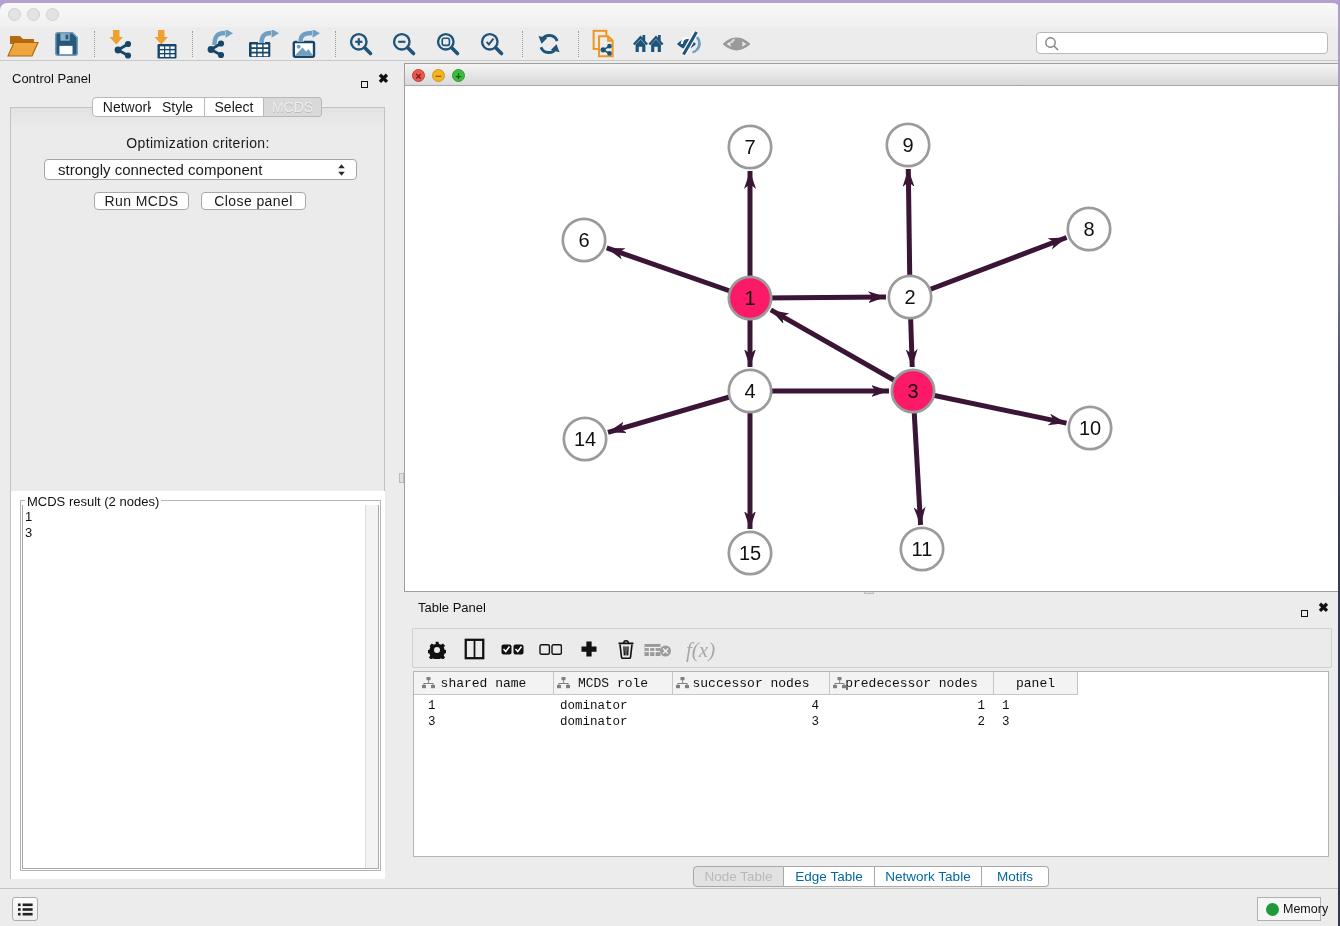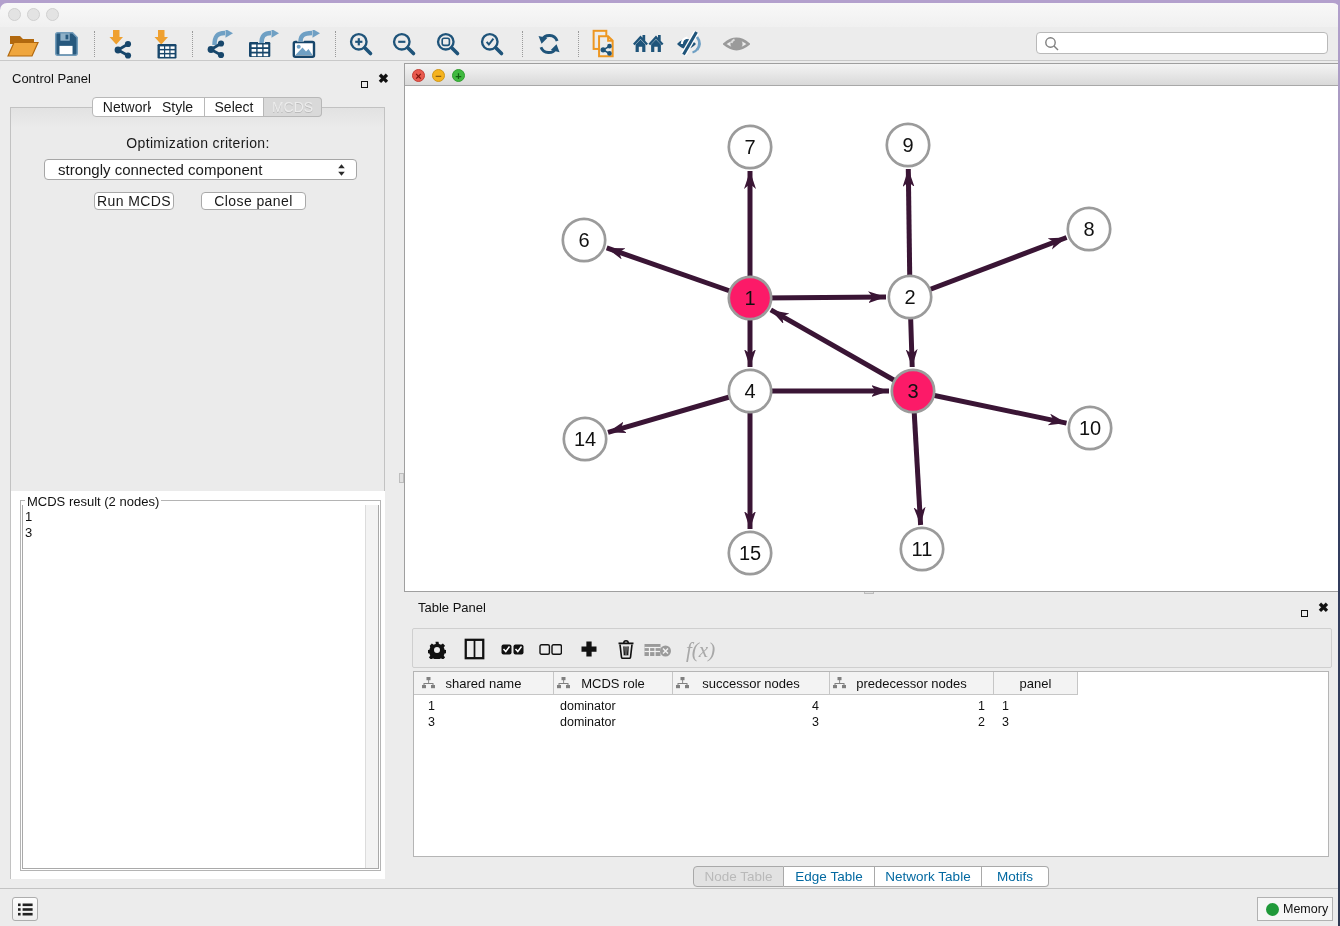--- a/index.html
+++ b/index.html
@@ -29,21 +29,21 @@
 .mcds-area { left:22px; top:505px; width:357px; height:364px; border:1px solid #a9a9a9; border-top:none; background:#fff; font-size:13px; color:#111; padding:4px 0 0 2px; line-height:16px; }
 .mcds-scroll { left:365px; top:505px; width:13px; height:363px; background:#f3f3f3; border-left:1px solid #dcdcdc; }
 
 .netwin { left:404px; top:63px; width:936px; height:529px; border:1px solid #9f9f9f; background:#fff; }
 .net-titlebar { position:absolute; left:0; top:0; width:100%; height:22px; background:linear-gradient(#f4f4f4,#d9d9d9); border-bottom:1px solid #a8a8a8; }
 .tl { width:13px; height:13px; border-radius:50%; position:absolute; top:5px; font-size:11px; line-height:13px; text-align:center; font-weight:bold; }
 .net-title { width:100%; text-align:center; position:absolute; top:4px; font-size:13px; font-weight:bold; letter-spacing:0.5px; color:#1a1a1a; }
 
 .tp-title { left:418px; top:600px; font-size:13px; color:#111; }
 .tp-toolbar { left:412px; top:628px; width:920px; height:40px; background:#ebebeb; border:1px solid #cfcfcf; border-radius:2px; }
-.tp-table { left:413px; top:671px; width:916px; height:186px; background:#fff; border:1px solid #b5b5b5; }
+.tp-table { left:413px; top:671px; width:916px; height:186px; background:#fff; border:1px solid #b5b5b5;font-family:Liberation Mono, monospace; }
 .th-row { position:absolute; left:0; top:0; width:664px; height:23px; background:#f3f3f3; border-bottom:1px solid #c6c6c6; border-right:1px solid #c6c6c6; }
 .th-cell { position:absolute; top:0; height:22px; border-right:1px solid #c6c6c6; font-size:13px; color:#111; text-align:center; line-height:23px; }
 .td { position:absolute; font-size:12.5px; color:#111; }
 .bt-tab { position:absolute; top:866px; height:21px; background:#fff; border:1px solid #a9a9a9; font-size:13.5px; color:#0369a1; text-align:center; line-height:19px; }
 
 .statusbar { left:0; top:888px; width:1340px; height:38px; background:#ececec; border-top:1px solid #c3c3c3; }
 </style>
 </head>
 <body>
 <div class="abs" style="left:0; top:0; width:14px; height:14px; background:#b3a0cd;"></div>
@@ -207,21 +207,21 @@
 <div class="tab" style="left:92px; width:73px; border-radius:4px 0 0 4px;">Network</div>
 <div class="tab" style="left:151px; width:54px; border-left:none;">Style</div>
 <div class="tab" style="left:205px; width:59px; border-left:none;">Select</div>
 <div class="tab" style="left:264px; width:58px; border-left:none; border-radius:0 4px 4px 0; background:#d9d9d9; color:#ececec; text-shadow:0 1px 0 #bbb;">MCDS</div>
 <div class="abs cp-label">Optimization criterion:</div>
 <div class="abs cp-select">strongly connected component
   <svg width="9" height="14" style="position:absolute; right:10px; top:3px;" viewBox="0 0 9 14">
     <path d="M1.2,5.2 L4.5,1.2 L7.8,5.2 Z M1.2,8.8 L4.5,12.8 L7.8,8.8 Z" fill="#2a2a2a"></path>
   </svg>
 </div>
-<div class="cp-btn" style="left:94px; width:80px;">Run MCDS</div>
+<div class="cp-btn" style="left:94px; width:95px;">Run MCDS</div>
 <div class="cp-btn" style="left:201px; width:105px;">Close panel</div>
 <div class="abs mcds-panel"></div>
 <div class="abs mcds-fieldset"></div>
 <div class="abs mcds-area">1<br>3</div>
 <div class="abs mcds-scroll"></div>
 <div class="abs mcds-legend">MCDS result (2 nodes)</div>
 <div class="abs" style="left:399px; top:473px; width:5px; height:10px; background:#e0e0e0; border:1px solid #bdbdbd;"></div>
 <div class="abs" style="left:864px; top:589px; width:10px; height:5px; background:#e0e0e0; border:1px solid #bdbdbd;"></div>
 
 <div class="abs netwin">
@@ -376,21 +376,21 @@
   <div class="td" style="left:259px; top:43px; width:146px; text-align:right;">3</div>
   <div class="td" style="left:416px; top:43px; width:155px; text-align:right;">2</div>
   <div class="td" style="left:588px; top:43px;">3</div>
 </div>
 <div class="bt-tab" style="left:693px; width:91px; border-radius:4px 0 0 4px; background:#e2e2e2; color:#b9b9b9;">Node Table</div>
 <div class="bt-tab" style="left:784px; width:91px; border-left:none;">Edge Table</div>
 <div class="bt-tab" style="left:875px; width:107px; border-left:none;">Network Table</div>
 <div class="bt-tab" style="left:982px; width:67px; border-left:none; border-radius:0 4px 4px 0;">Motifs</div>
 
 <div class="abs statusbar"></div>
-<div class="abs" id="memorybtn" style="left:1257px; top:897px; width:76px; height:24px; background:#f6f6f6; border:1px solid #b1b1b1; font-size:12.5px; color:#111;">
+<div class="abs" id="memorybtn" style="left:1257px; top:897px; width:64px; height:24px; background:#f6f6f6; border:1px solid #b1b1b1; font-size:12.5px; color:#111;">
   <span style="position:absolute; left:8px; top:5px; width:13px; height:13px; border-radius:50%; background:#1f9939;"></span>
   <span style="position:absolute; left:25px; top:4px;">Memory</span>
 </div>
 <div class="abs" id="listbtn" style="left:12px; top:897px; width:26px; height:24px; background:linear-gradient(#fdfdfd,#eee); border:1px solid #adadad; border-radius:3px;">
   <svg style="position:absolute; left:5px; top:5px;" width="15" height="13" viewBox="0 0 15 13">
     <g fill="#222">
       <rect x="0" y="0.5" width="2.6" height="2.6"></rect>
         <rect x="0" y="5.2" width="2.6" height="2.6"></rect>
         <rect x="0" y="9.9" width="2.6" height="2.6"></rect>
       <rect x="4.6" y="0.5" width="10" height="2.6"></rect>

